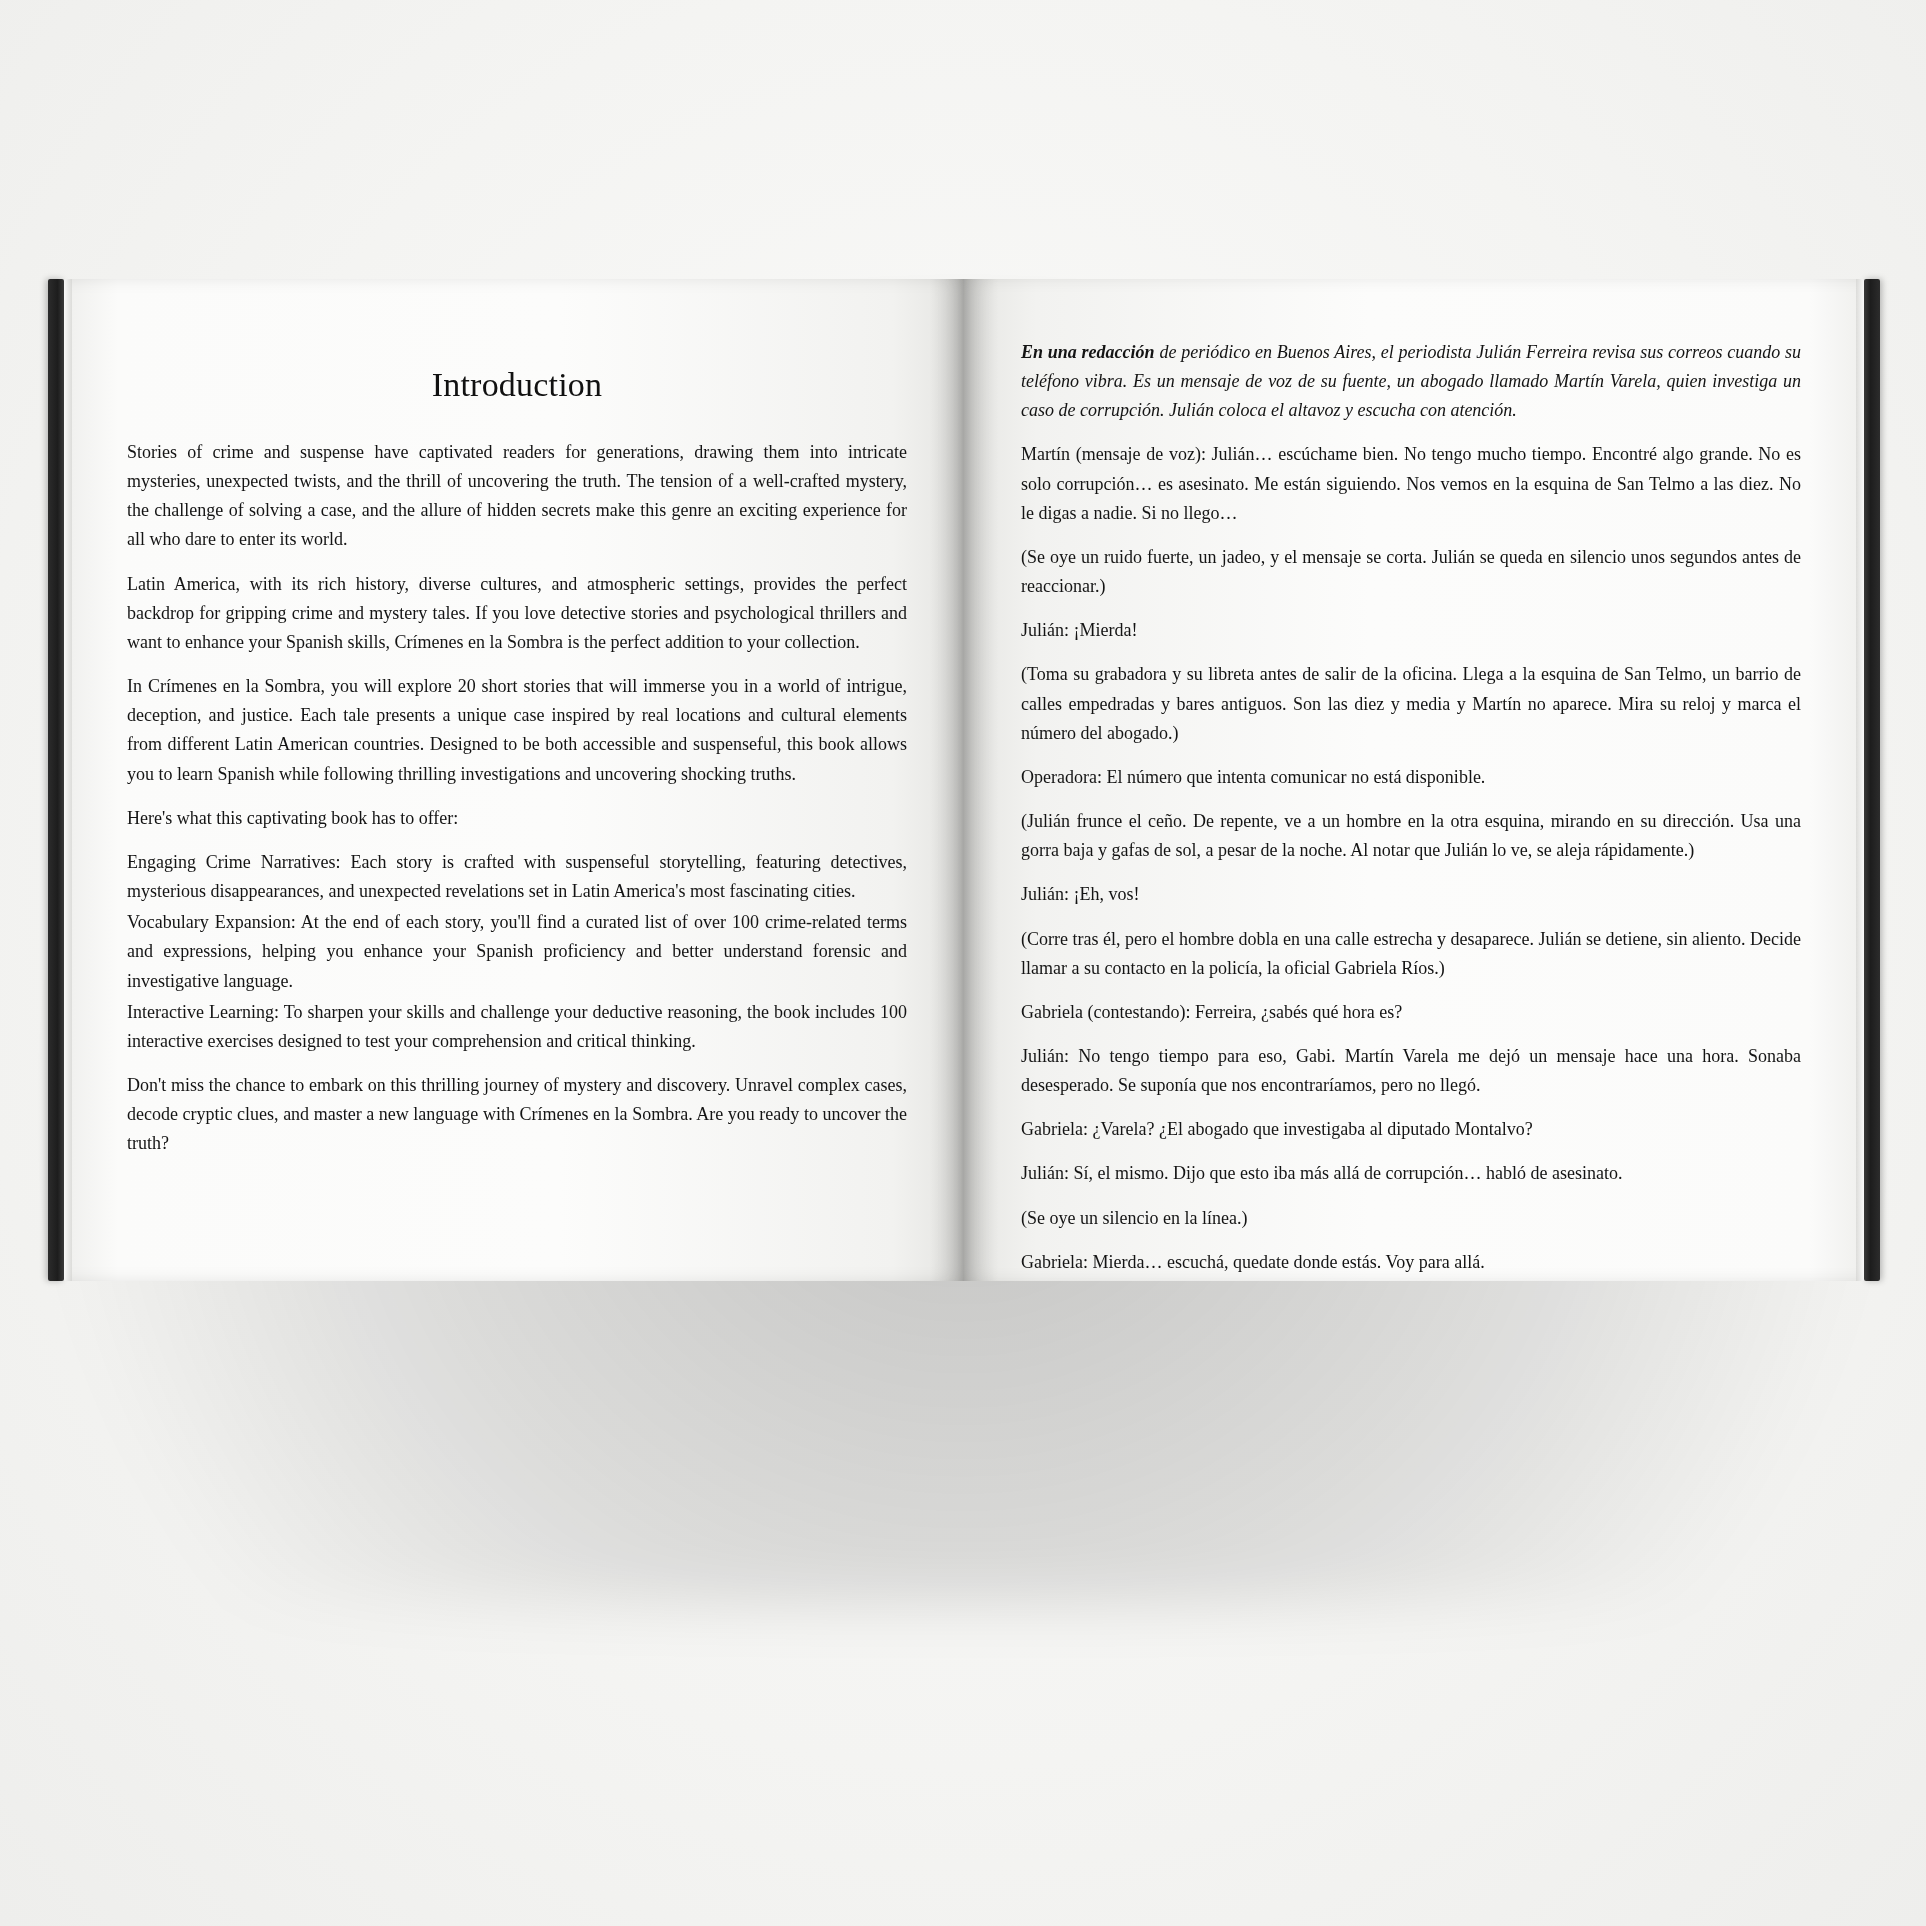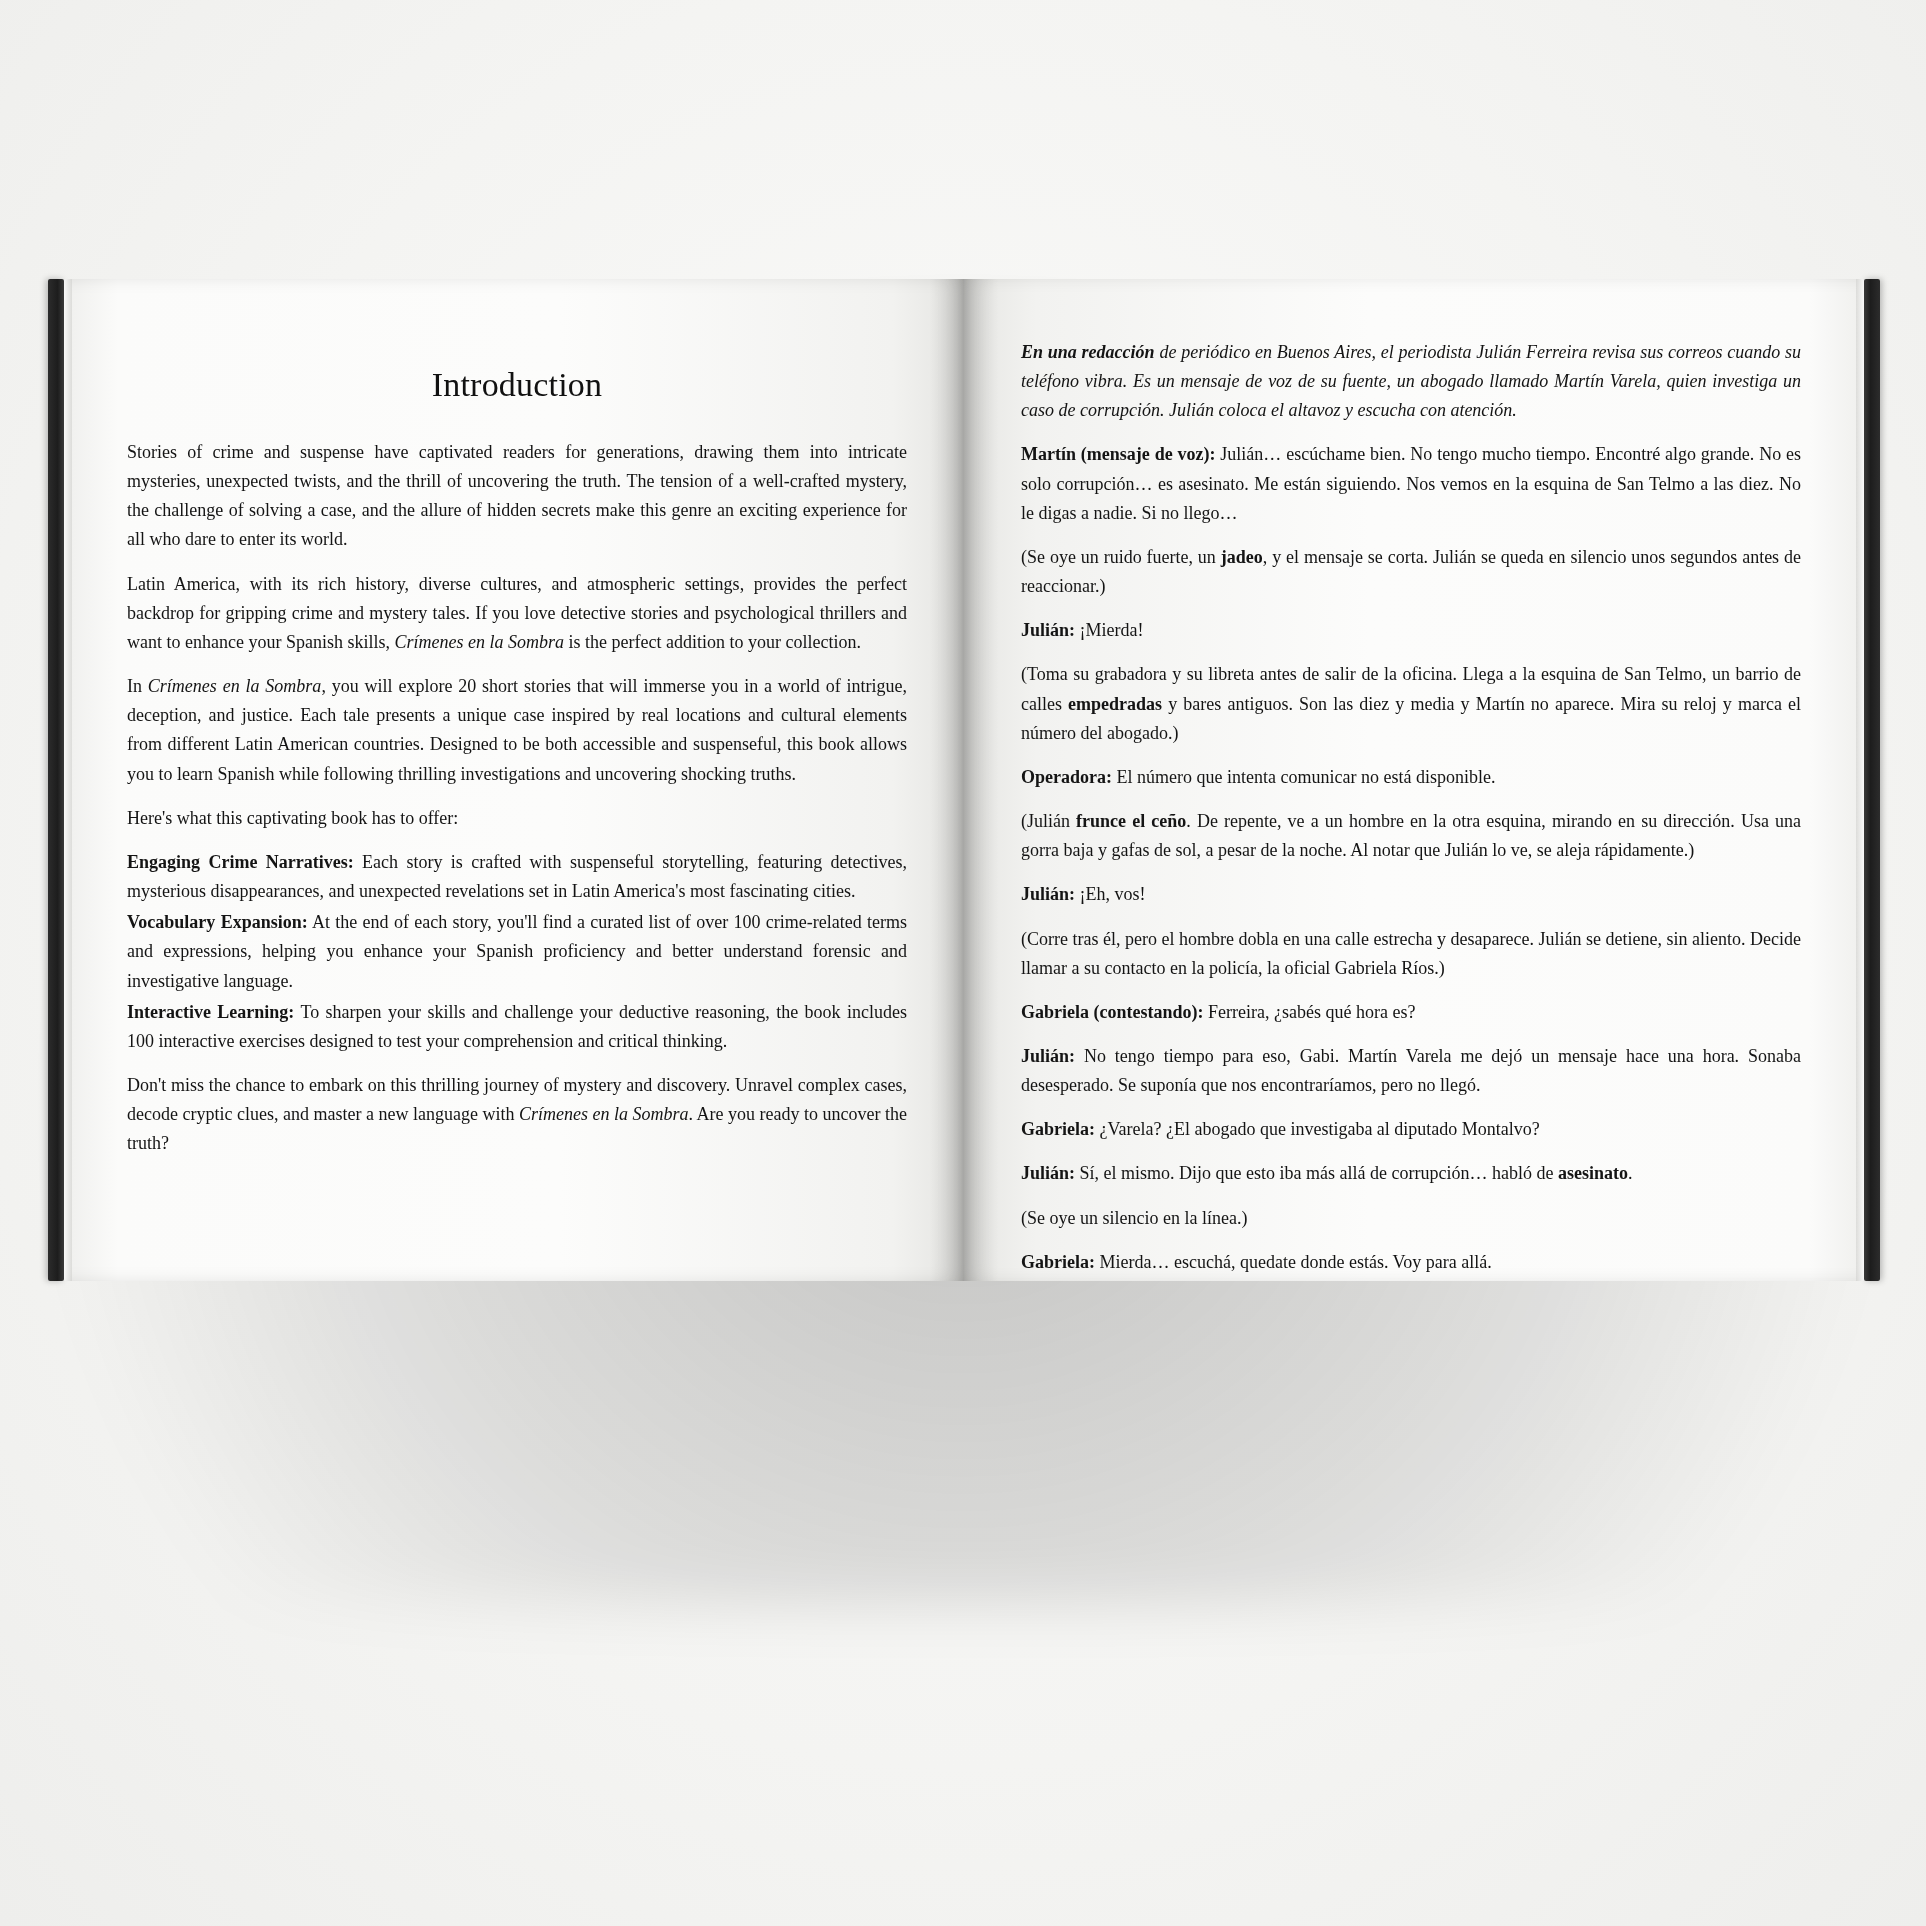--- a/index.html
+++ b/index.html
@@ -96,22 +96,22 @@
   }
   p {
     font-size: 18px;
     line-height: 1.62;
     text-align: justify;
     color: #141414;
     margin: 0 0 15px 0;
     hyphens: auto;
   }
   p.tight { margin-bottom: 2px; }
-  .em { font-style: italic; }
-  .bold { font-weight: bold; }
+  .em { }
+  .bold { font-weight: normal; }
   .intro-lead {
     font-style: italic;
   }
   .intro-lead .bold { font-weight: bold; font-style: italic; }
   
   .page-edge {
     position: absolute;
     top: 0;
     bottom: 0;
     width: 8px;

